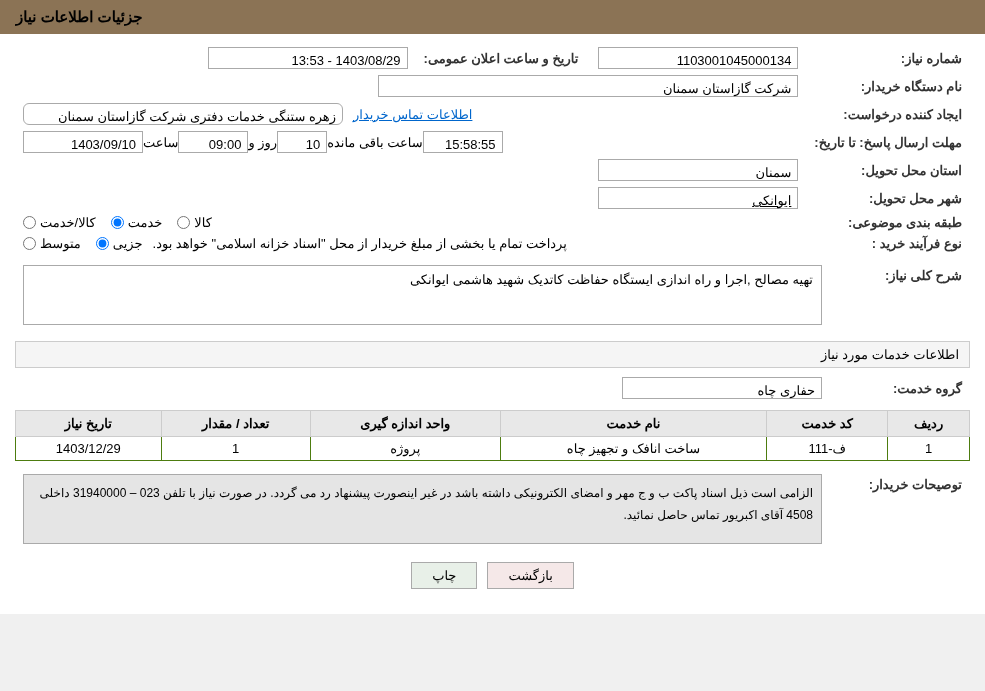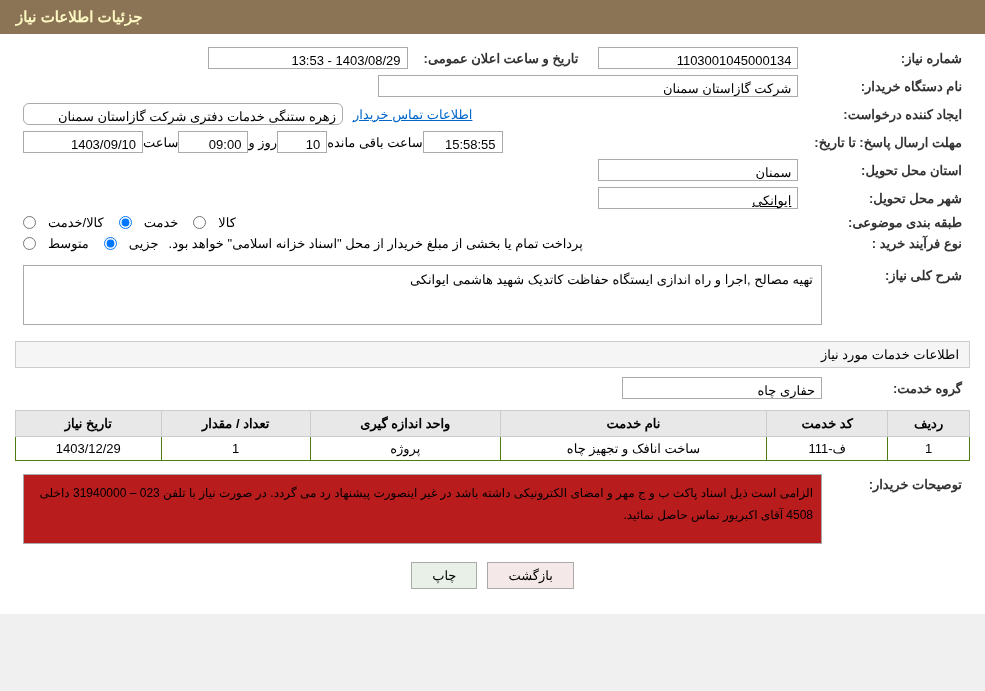--- a/index.html
+++ b/index.html
@@ -9,21 +9,21 @@
       background: #f0f0f0;
       direction: rtl;
     }
     .page-container {
       width: 985px;
       margin: 0 auto;
       background: #fff;
     }
     .header-bar {
       background: #8B7355;
-      color: #fef9c3;
+      color: #000000;
       text-align: left;
       padding: 8px 16px;
       font-size: 15px;
       font-weight: bold;
     }
     .main-content {
       padding: 10px 15px;
       background: #fff;
     }
     .section-title {
@@ -74,21 +74,21 @@
     }
     .radio-group {
       display: flex;
       gap: 15px;
       align-items: center;
       flex-direction: row-reverse;
     }
     .radio-option {
       display: flex;
       align-items: center;
-      gap: 12px;
+      gap: 4px;
     }
     .radio-option input[type=radio] {
       margin: 0;
     }
     .description-box {
       border: 1px solid #aaa;
       background: #fff;
       padding: 6px 8px;
       min-height: 60px;
       text-align: right;
@@ -109,21 +109,21 @@
       text-align: center;
       font-weight: bold;
     }
     .services-table td {
       border: 1px solid #4d7c0f;
       padding: 4px 8px;
       text-align: center;
     }
     .notes-box {
       border: 1px solid #aaa;
-      background: #b91c1c;
+      background: #e5e5e5;
       padding: 8px;
       min-height: 70px;
       text-align: right;
       font-size: 12px;
       line-height: 1.8;
     }
     .buttons-row {
       display: flex;
       justify-content: center;
       gap: 10px;

